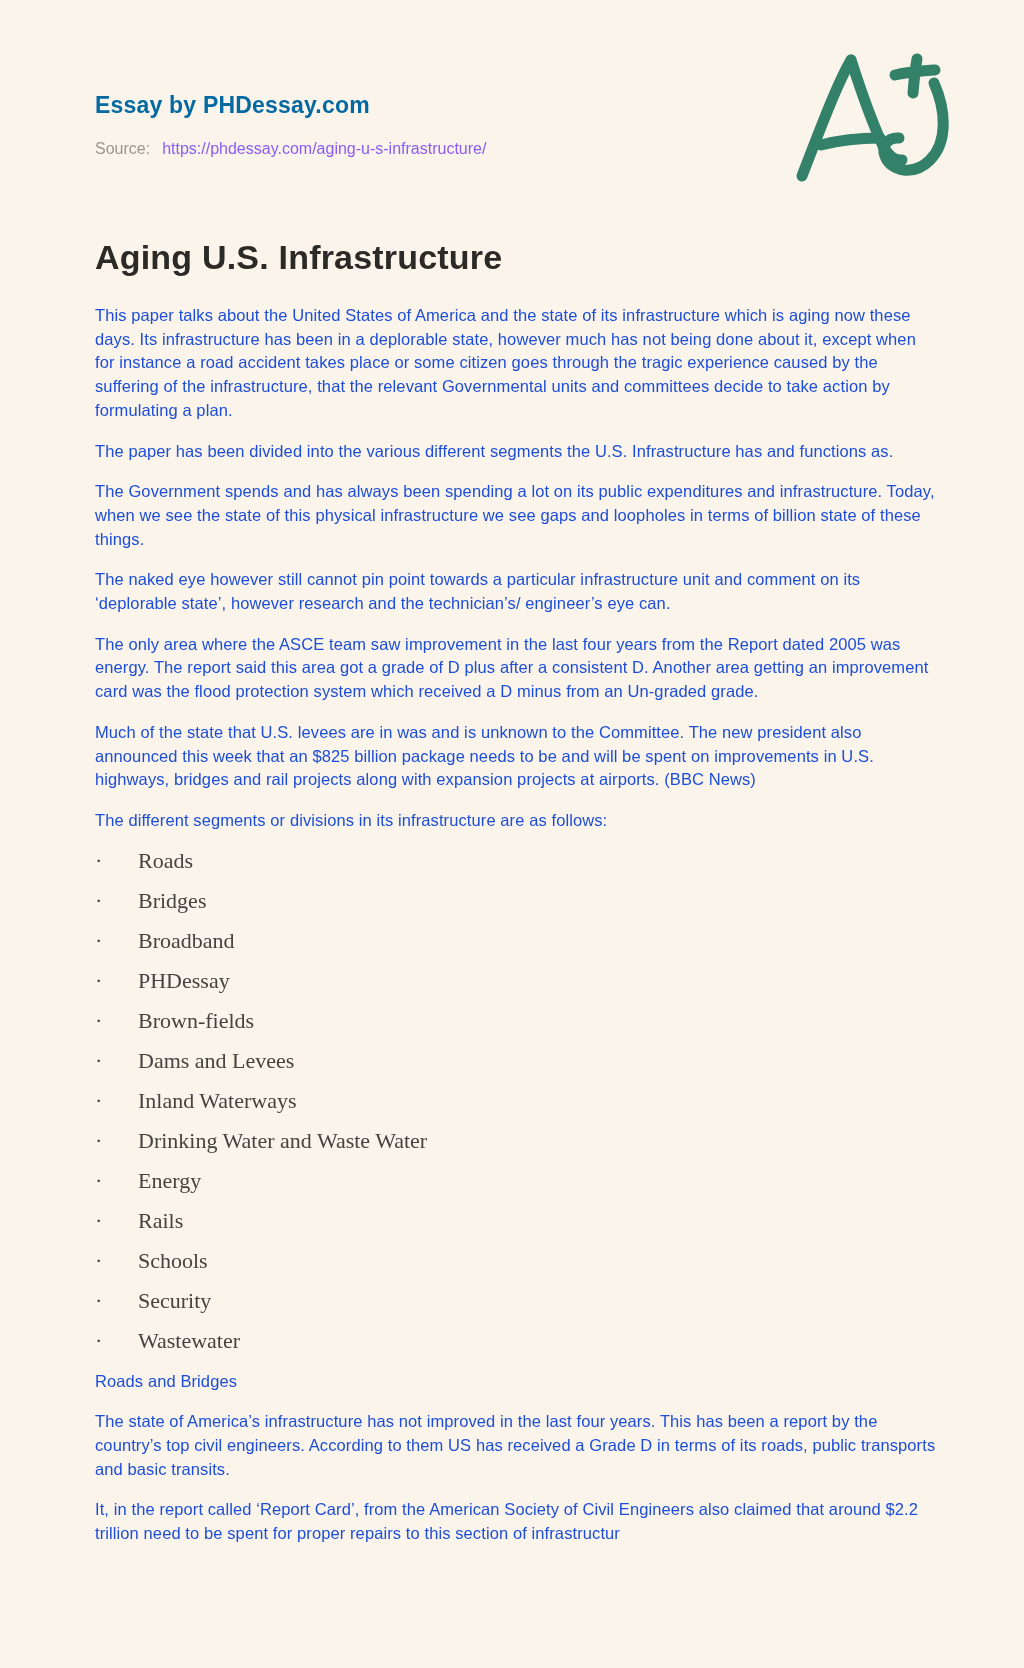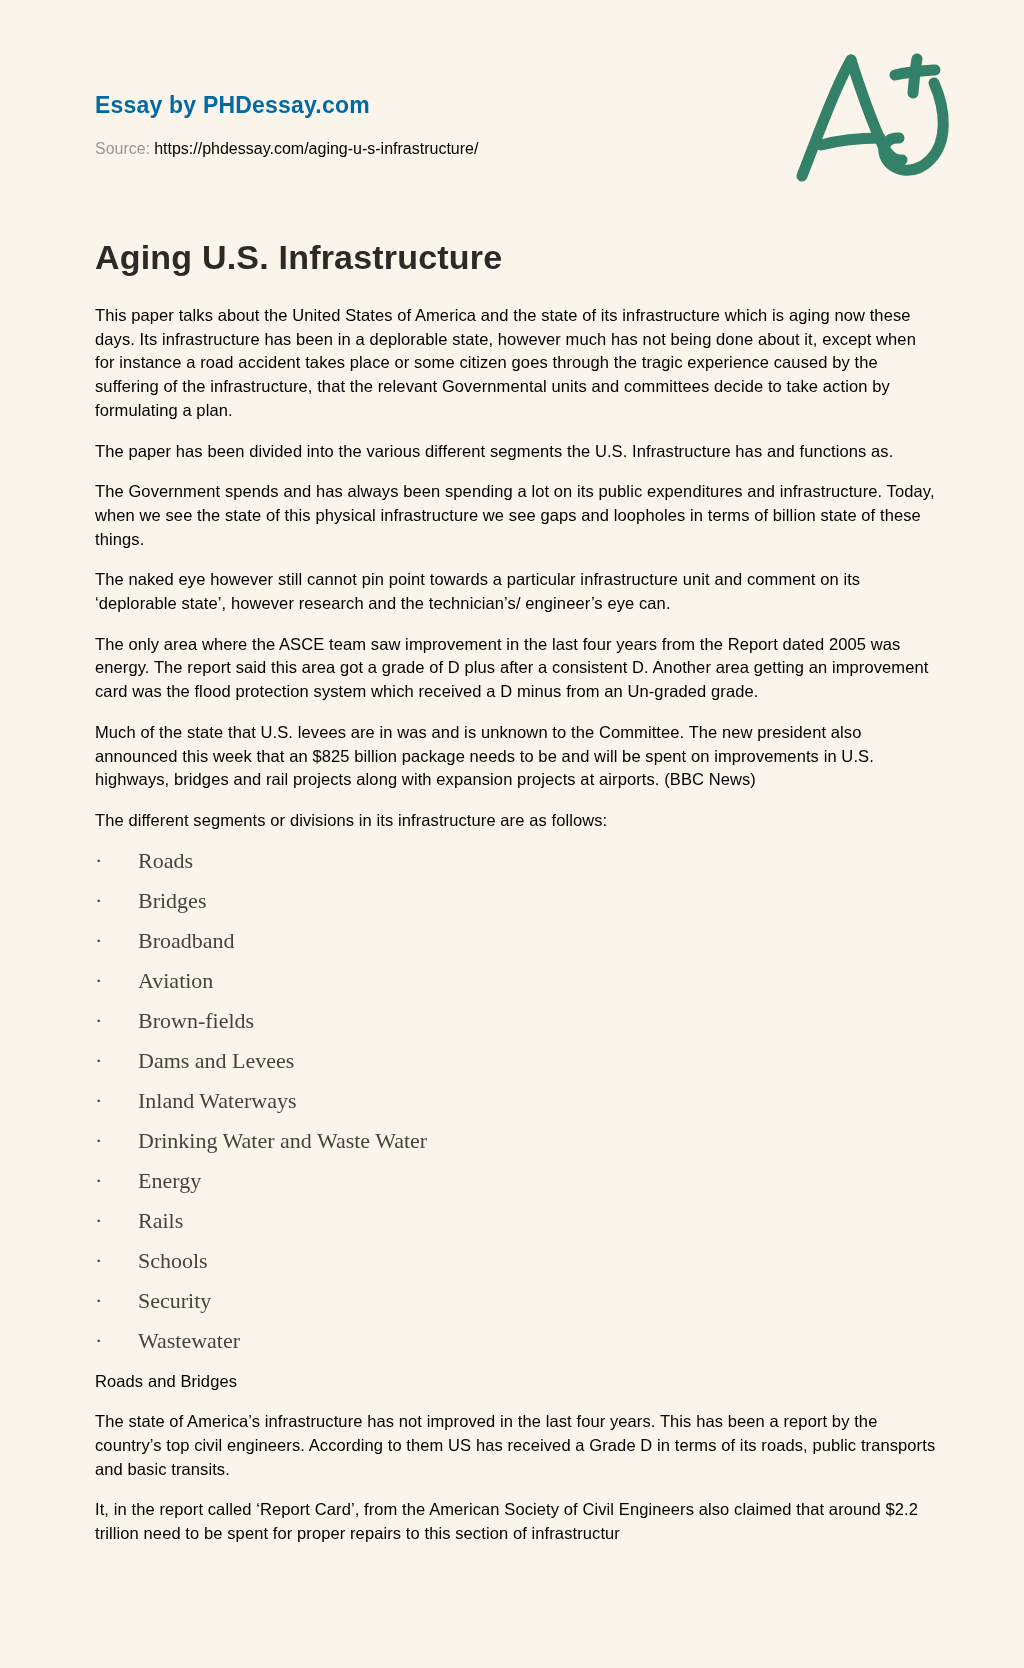--- a/index.html
+++ b/index.html
@@ -26,23 +26,23 @@
     color: #0369a1;
     letter-spacing: 0.2px;
     margin-top: 20px;
   }
   .source-line {
     margin-top: 21px;
     font-size: 16px;
     color: #9C968C;
   }
   .source-link {
-    color: #000000;
+    color: #8b5cf6;
     text-decoration: none;
-    margin-left: 4px;
+    margin-left: 12px;
   }
   .logo {
     position: absolute;
     top: 50px;
     right: 66px;
     width: 170px;
     height: 135px;
   }
   .logo svg { width: 100%; height: 100%; }
   h1.essay-title {
@@ -50,21 +50,21 @@
     font-size: 34px;
     font-weight: 700;
     color: #2B2A26;
     letter-spacing: 0.2px;
   }
   .body-p {
     max-width: 843px;
     margin: 17px 0 0 0;
     font-size: 16.5px;
     line-height: 23.7px;
-    color: #000000;
+    color: #1d4ed8;
     letter-spacing: 0.1px;
   }
   .body-p.first { margin-top: 27px; }
   .seg-list { margin: 0; }
   .li {
     margin-top: 16.3px;
     font-size: 22px;
     line-height: 23.7px;
     color: #454340;
     font-family: Liberation Serif, serif;
@@ -105,21 +105,21 @@
     <p class="body-p">The Government spends and has always been spending a lot on its public expenditures and infrastructure. Today, when we see the state of this physical infrastructure we see gaps and loopholes in terms of billion state of these things.</p>
     <p class="body-p">The naked eye however still cannot pin point towards a particular infrastructure unit and comment on its ‘deplorable state’, however research and the technician’s/ engineer’s eye can.</p>
     <p class="body-p">The only area where the ASCE team saw improvement in the last four years from the Report dated 2005 was energy. The report said this area got a grade of D plus after a consistent D. Another area getting an improvement card was the flood protection system which received a D minus from an Un-graded grade.</p>
     <p class="body-p">Much of the state that U.S. levees are in was and is unknown to the Committee. The new president also announced this week that an $825 billion package needs to be and will be spent on improvements in U.S. highways, bridges and rail projects along with expansion projects at airports. (BBC News)</p>
     <p class="body-p">The different segments or divisions in its infrastructure are as follows:</p>
 
     <div class="seg-list">
       <div class="li dot"><span class="marker">·</span><span>Roads</span></div>
       <div class="li dot"><span class="marker">·</span><span>Bridges</span></div>
       <div class="li dot"><span class="marker">·</span><span>Broadband</span></div>
-      <div class="li dot"><span class="marker">·</span><span>Aviation</span></div>
+      <div class="li dot"><span class="marker">·</span><span>PHDessay</span></div>
       <div class="li dot"><span class="marker">·</span><span>Brown-fields</span></div>
       <div class="li dot"><span class="marker">·</span><span>Dams and Levees</span></div>
       <div class="li dot"><span class="marker">·</span><span>Inland Waterways</span></div>
       <div class="li dot"><span class="marker">·</span><span>Drinking Water and Waste Water</span></div>
       <div class="li dot"><span class="marker">·</span><span>Energy</span></div>
       <div class="li dot"><span class="marker">·</span><span>Rails</span></div>
       <div class="li dot"><span class="marker">·</span><span>Schools</span></div>
       <div class="li dot"><span class="marker">·</span><span>Security</span></div>
       <div class="li dot"><span class="marker">·</span><span>Wastewater</span></div>
     </div>

